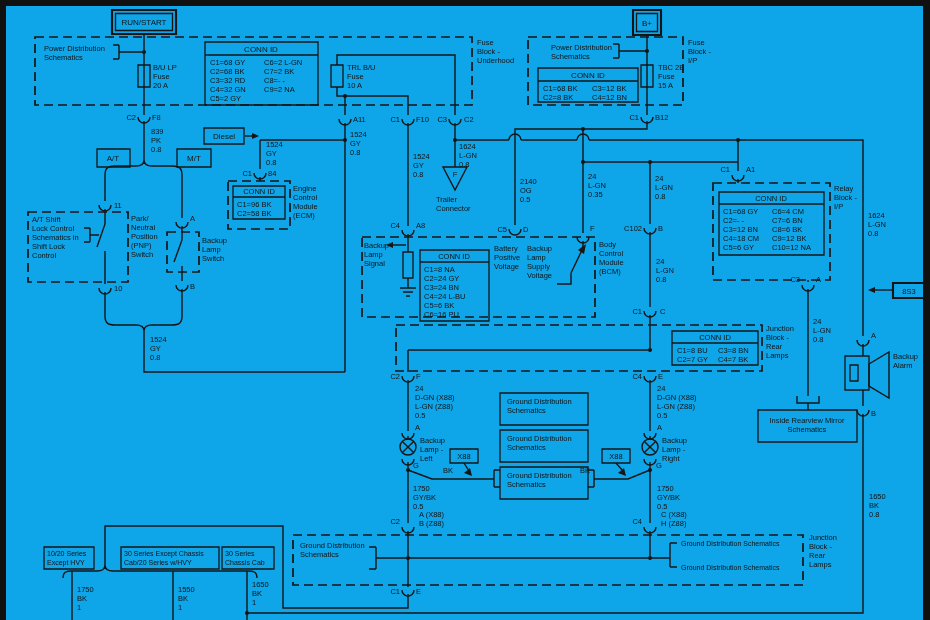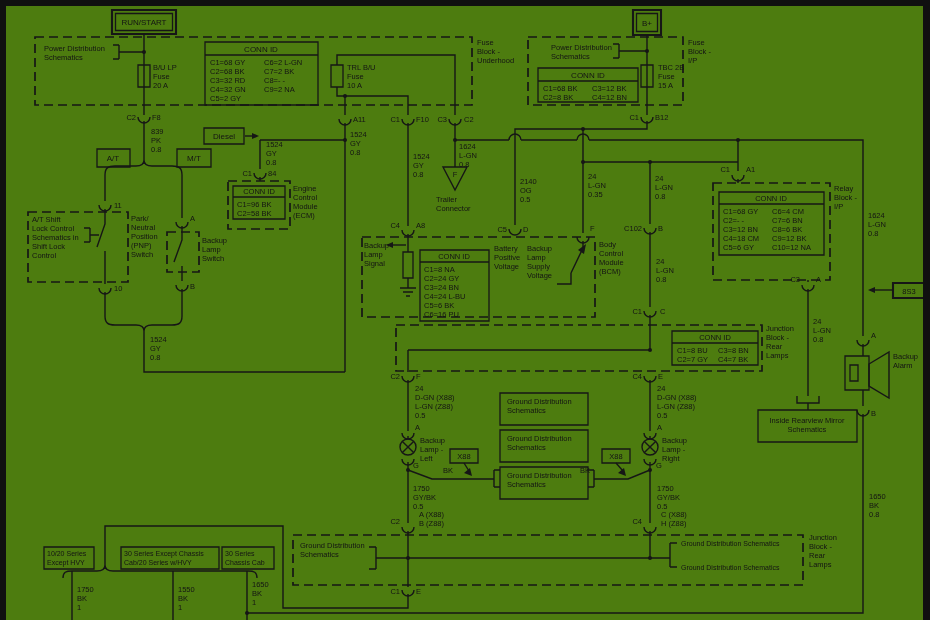--- a/index.html
+++ b/index.html
@@ -1,16 +1,16 @@
 <!DOCTYPE html>
 <html><head>
 <meta charset="utf-8">
 <style>
   html,body{margin:0;padding:0;background:#e8e8e8;}
-  #stage{position:relative;width:930px;height:620px;background:#4d7c0f;overflow:hidden;}
+  #stage{position:relative;width:930px;height:620px;background:#0ea5e9;overflow:hidden;}
   svg{display:block;}
   svg *{vector-effect:non-scaling-stroke;}
   path,line,rect,circle,polygon{stroke:#161616;fill:none;stroke-width:1.4;}
   .dash{stroke-width:1.7;stroke-dasharray:9,5;}
   .box{stroke-width:1.3;}
   .thick{stroke-width:2.1;}
   .dot{fill:#161616;stroke:none;}
   .bar{fill:#101010;stroke:none;}
   .arr{fill:#161616;stroke:none;}
   text{stroke:none;fill:#141414;font-family:"Liberation Sans","DejaVu Sans",sans-serif;font-size:8px;}

